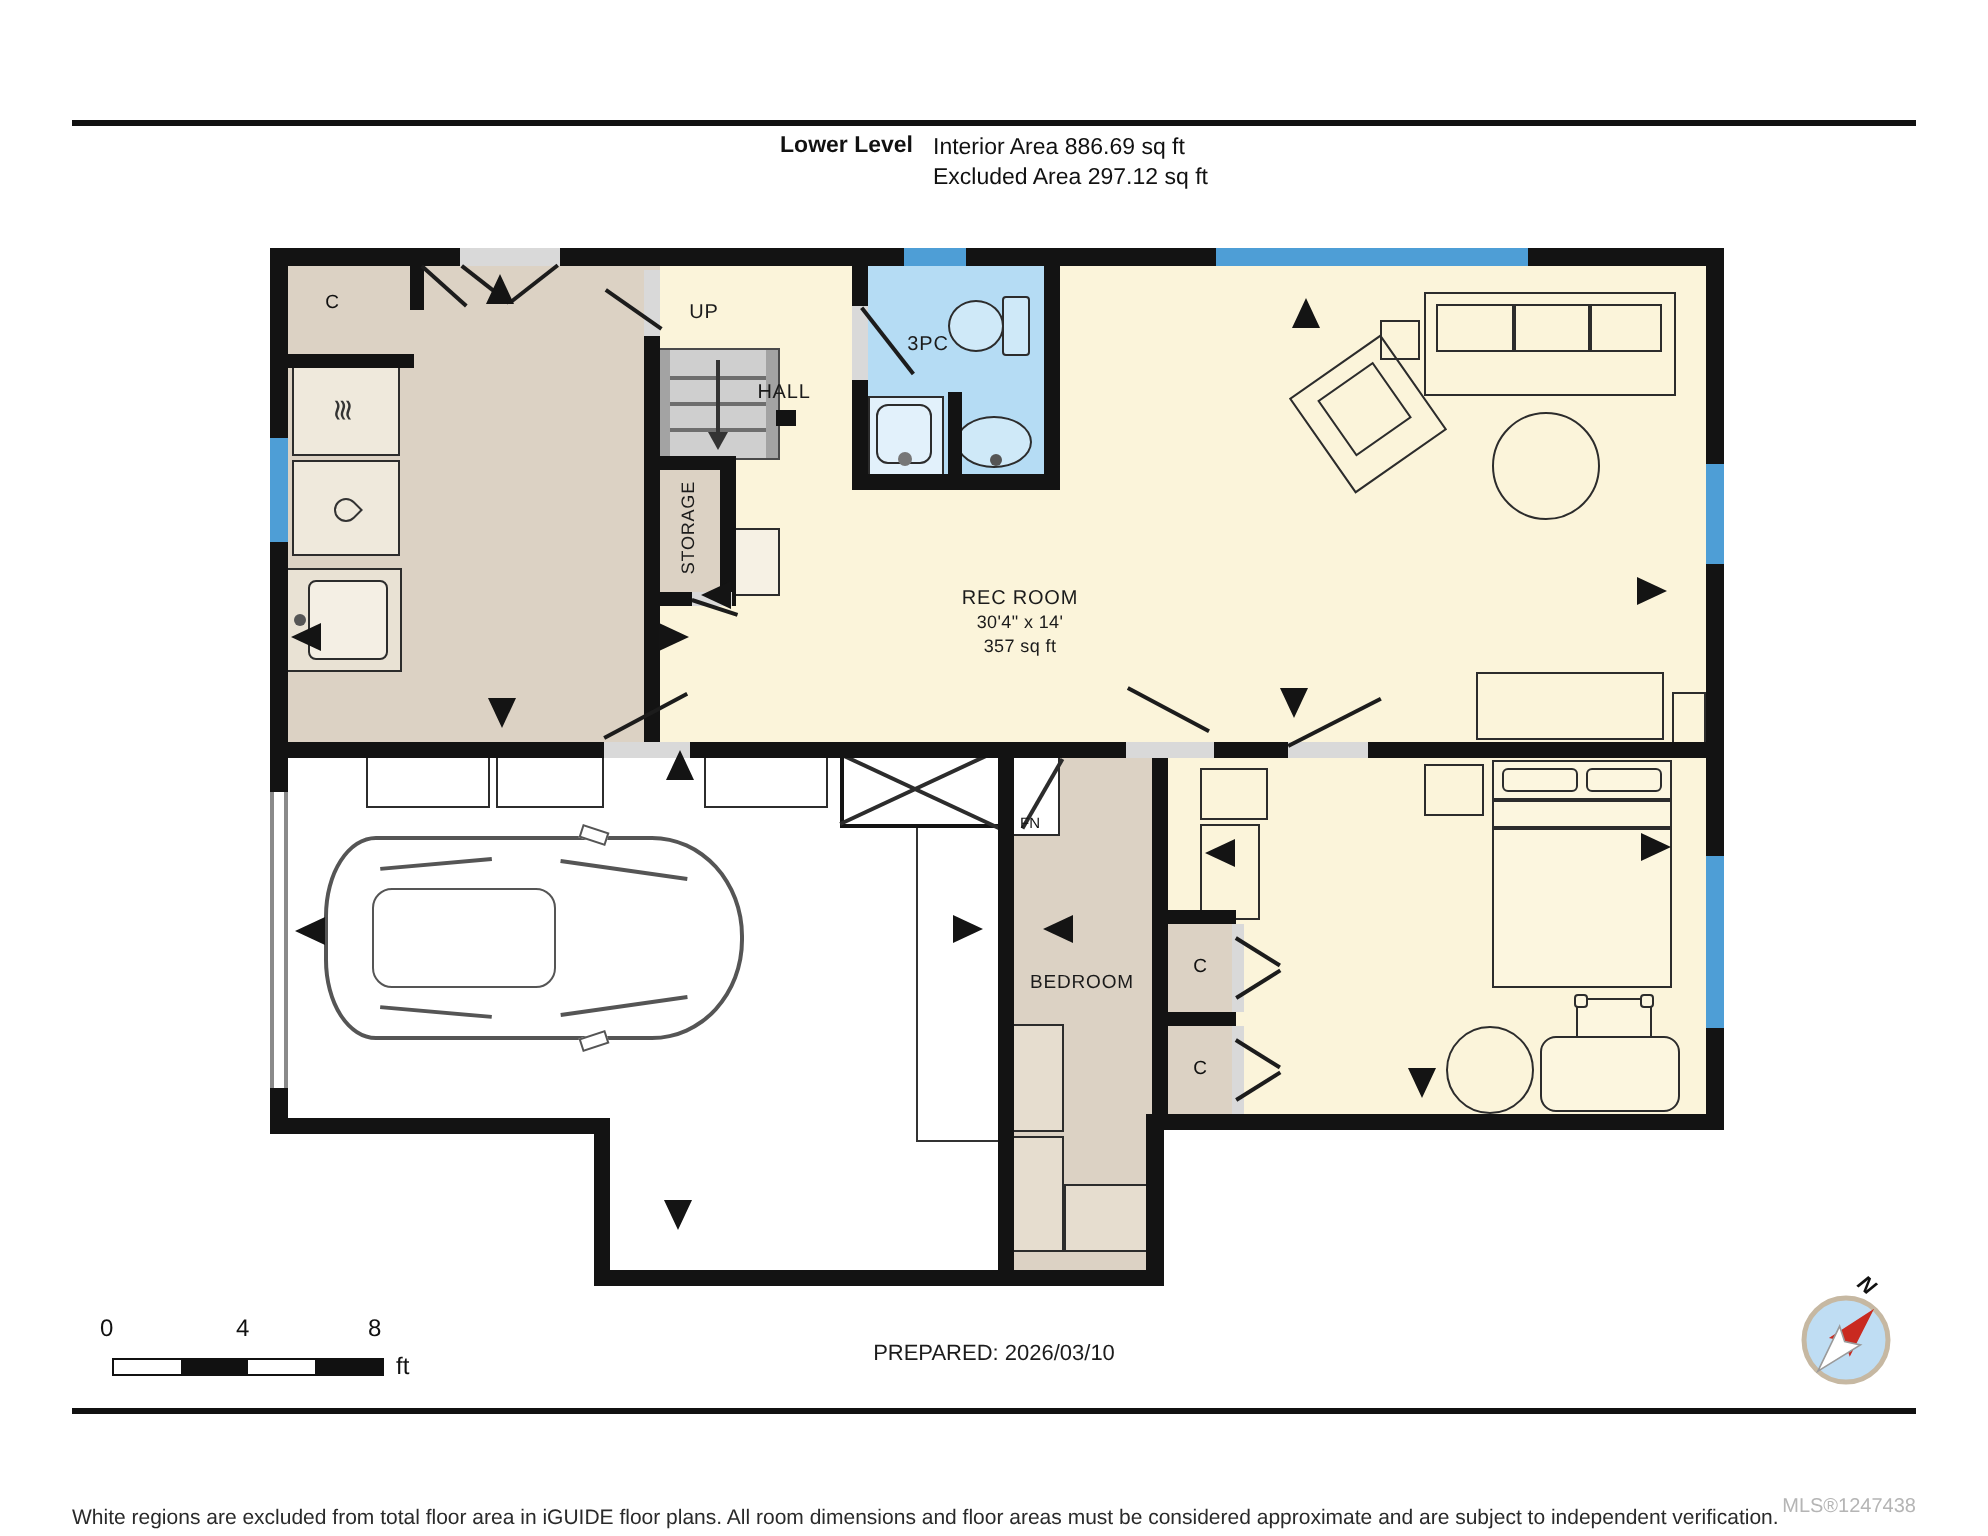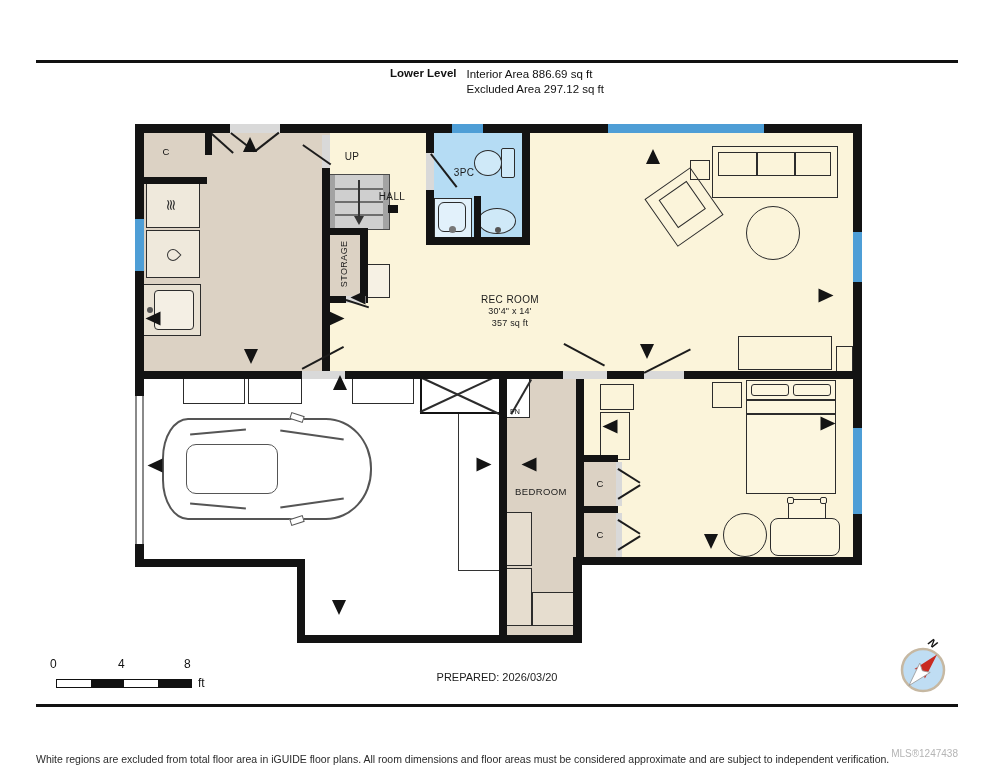--- a/index.html
+++ b/index.html
@@ -244,21 +244,21 @@
       <div class="furn" style="left: 723px; top: 513px; width: 44px; height: 44px; border-radius: 50%; background: transparent;"></div>
       <div class="furn" style="left: 366px; top: 264px; width: 24px; height: 34px; border-radius: 0px; background: rgb(246, 241, 228);"></div>
     </div>
 
   <div class="scale-num" style="left:50px;top:657px">0</div>
   <div class="scale-num" style="left:118px;top:657px">4</div>
   <div class="scale-num" style="left:184px;top:657px">8</div>
   <div class="scalebar"></div>
   <div class="scale-num" style="left:198px;top:676px">ft</div>
 
-  <div class="prepared">PREPARED: 2026/03/20</div>
+  <div class="prepared">PREPARED: 2026/03/10</div>
 
   <svg width="54" height="54" viewBox="0 0 54 54" style="position:absolute;left:896px;top:643px;z-index:20">
     <circle cx="27" cy="27" r="21" fill="#BFDDF3" stroke="#C6B8A2" stroke-width="2.5"></circle>
     <g transform="rotate(42 27 27)">
       <polygon points="27,6 34,32 27,28 20,32" fill="#C92A20"></polygon>
       <polygon points="27,48 20,24 27,28 34,24" fill="#ffffff" stroke="#9a9a9a" stroke-width="0.8"></polygon>
     </g>
   </svg>
   <div class="nlabel">N</div>
 

